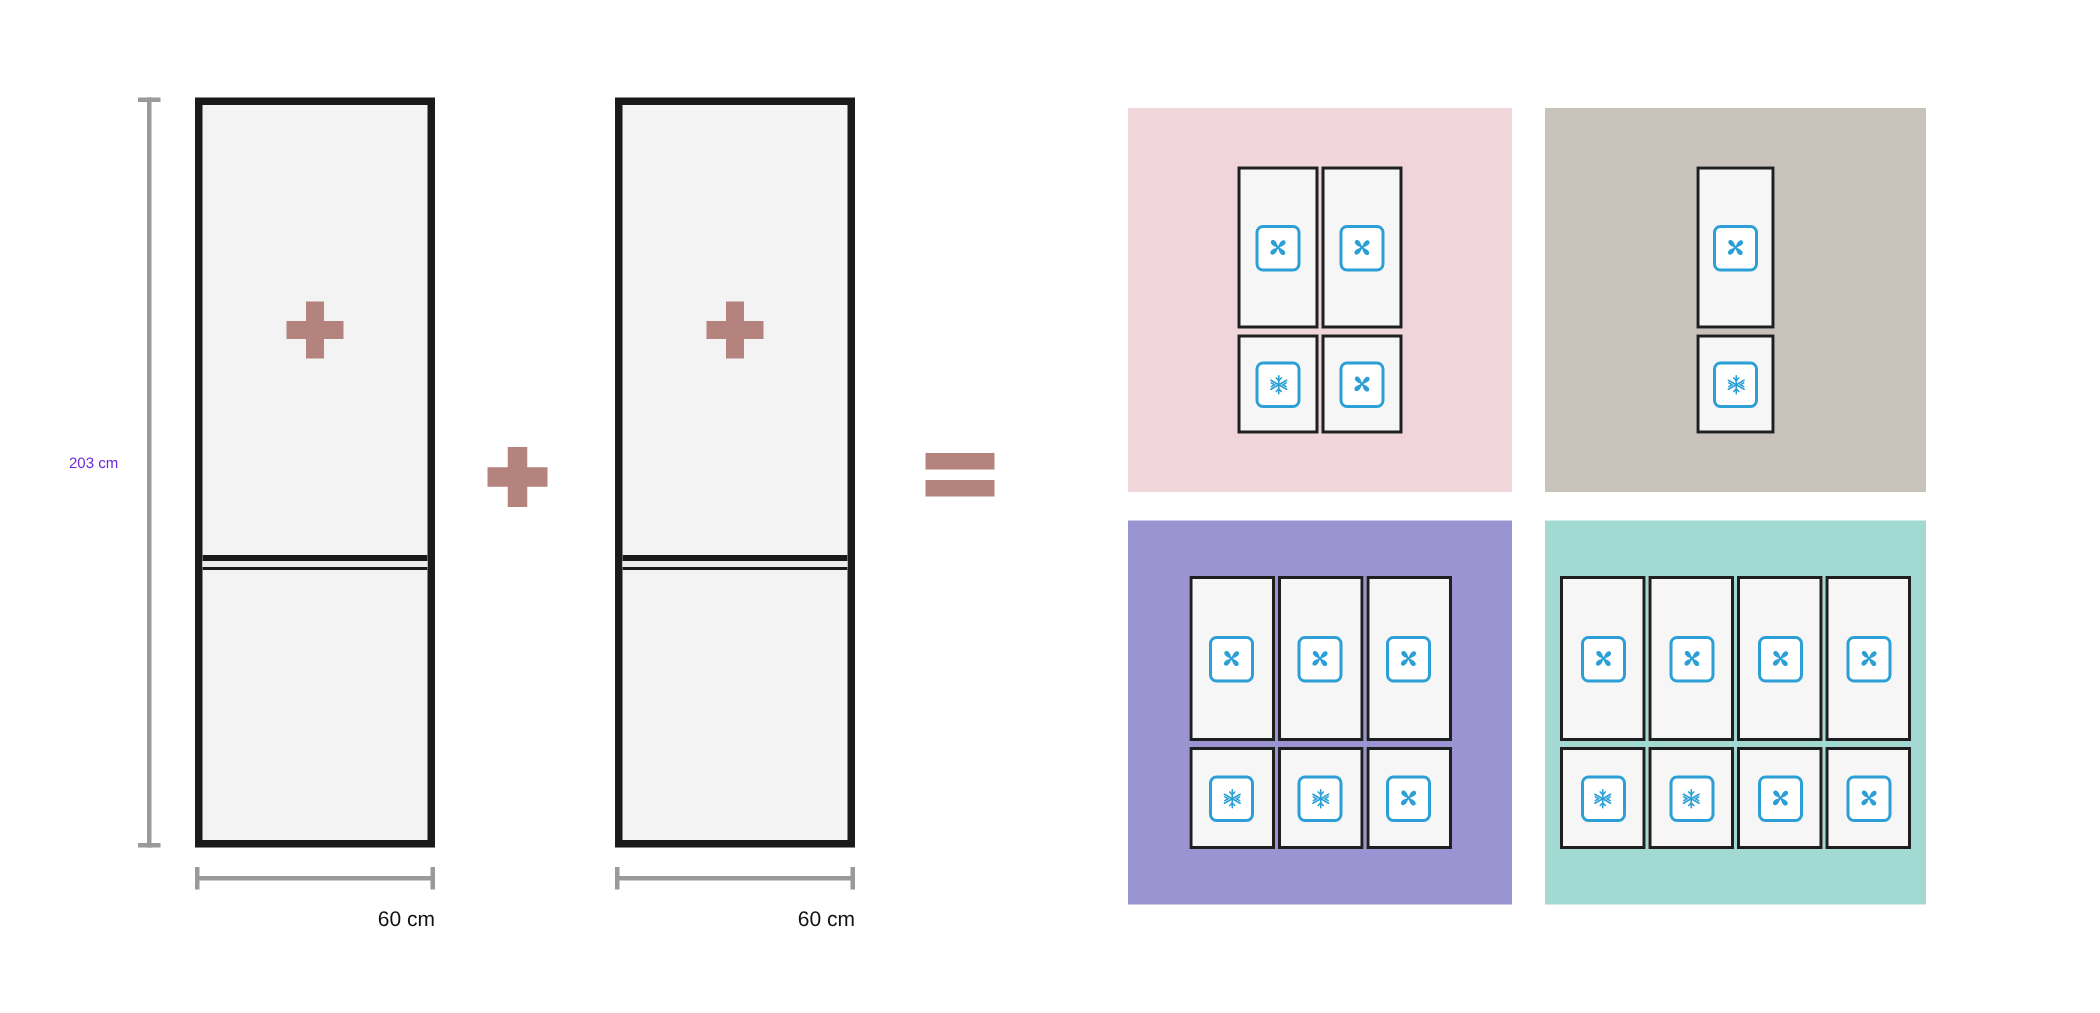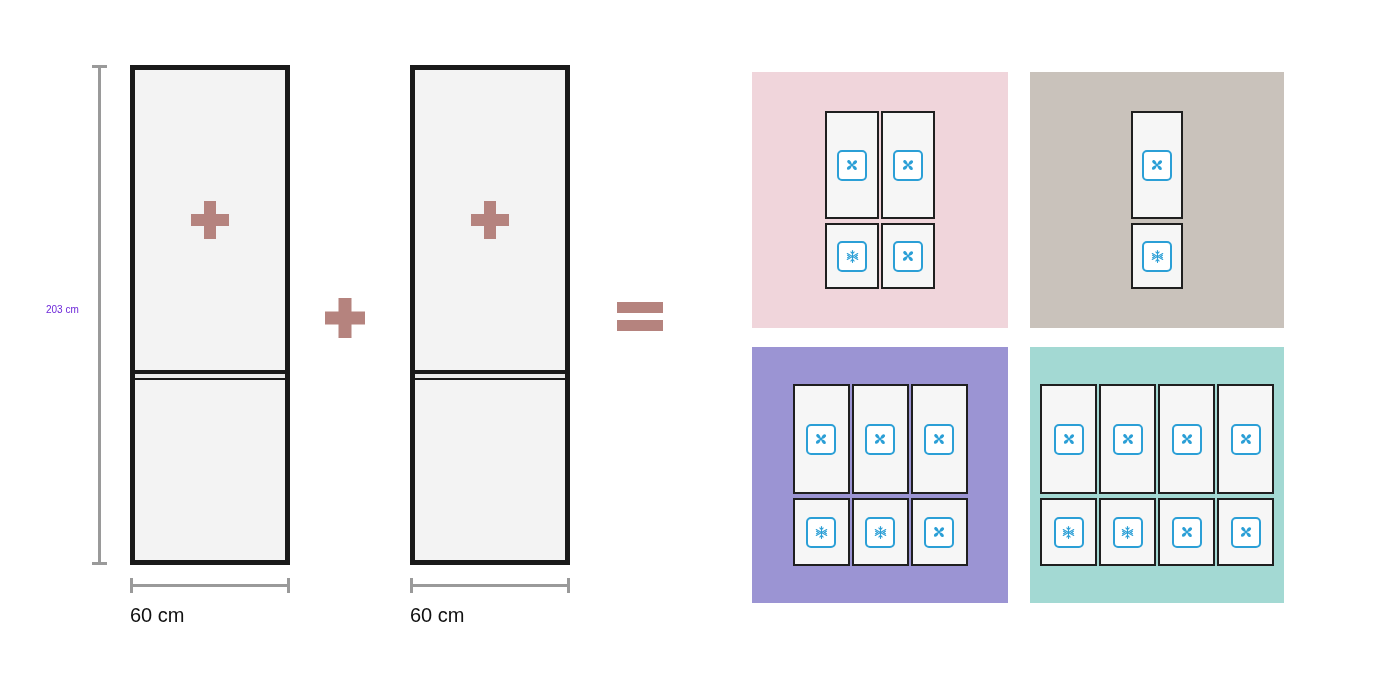--- a/index.html
+++ b/index.html
@@ -31,21 +31,21 @@
   }
 
   .hdim { position: absolute; width: 160px; }
   .hdim .hline { position: relative; height: 3px; background: var(--measure_gray, #9a9a9a); }
   .hdim .hline::before, .hdim .hline::after {
     content: ""; position: absolute; top: -6px;
     width: 3px; height: 15px; background: var(--measure_gray, #9a9a9a);
   }
   .hdim .hline::before { left: 0; }
   .hdim .hline::after { right: 0; }
-  .hdim .wlabel { text-align: left; margin-top: 17px; font-size: 20px; }
+  .hdim .wlabel { text-align: right; margin-top: 17px; font-size: 14px; }
 
   
   .fridge {
     position: absolute; top: 65px; width: 160px; height: 500px;
     border: 5px solid var(--fridge_border, #1a1a1a);
     background: var(--fridge_fill, #f3f3f3);
     display: flex; flex-direction: column;
   }
   .fridge.one { left: 130px; }
   .fridge.two { left: 410px; }

